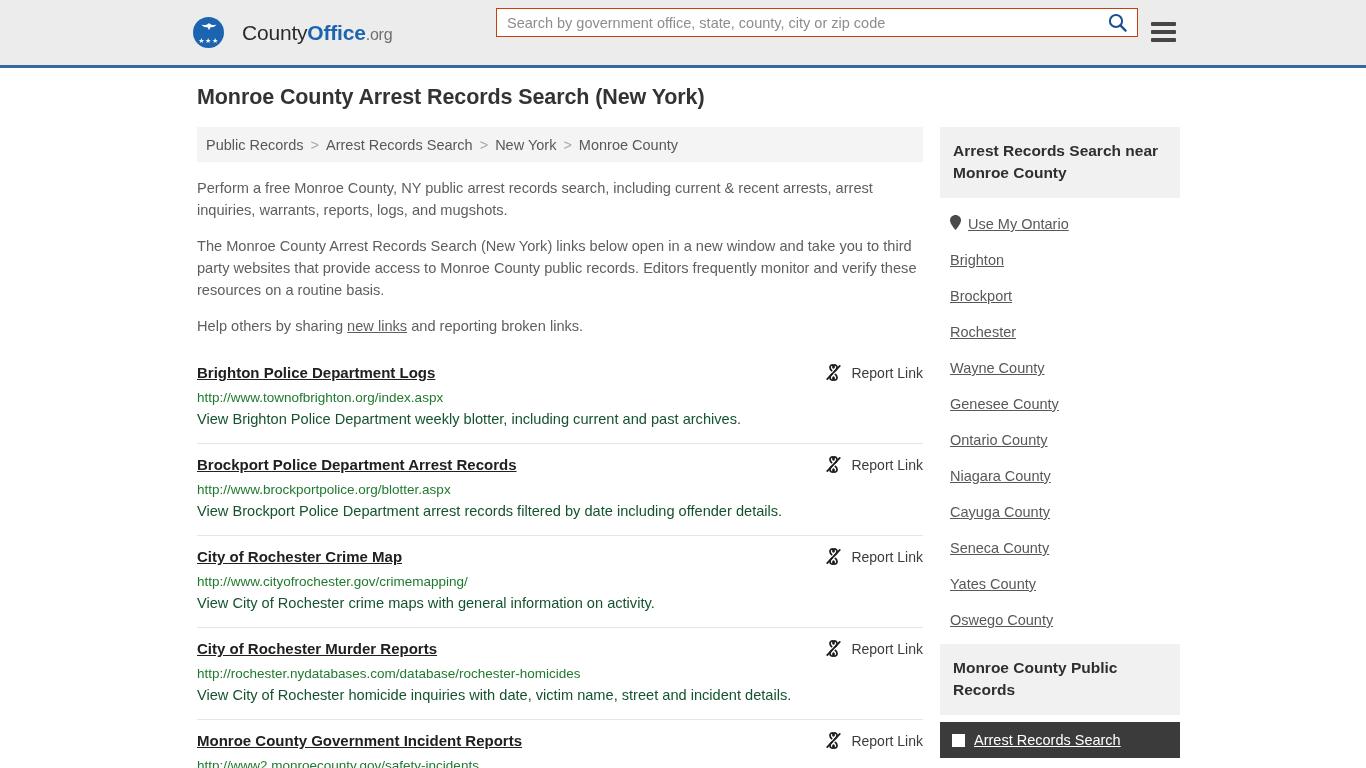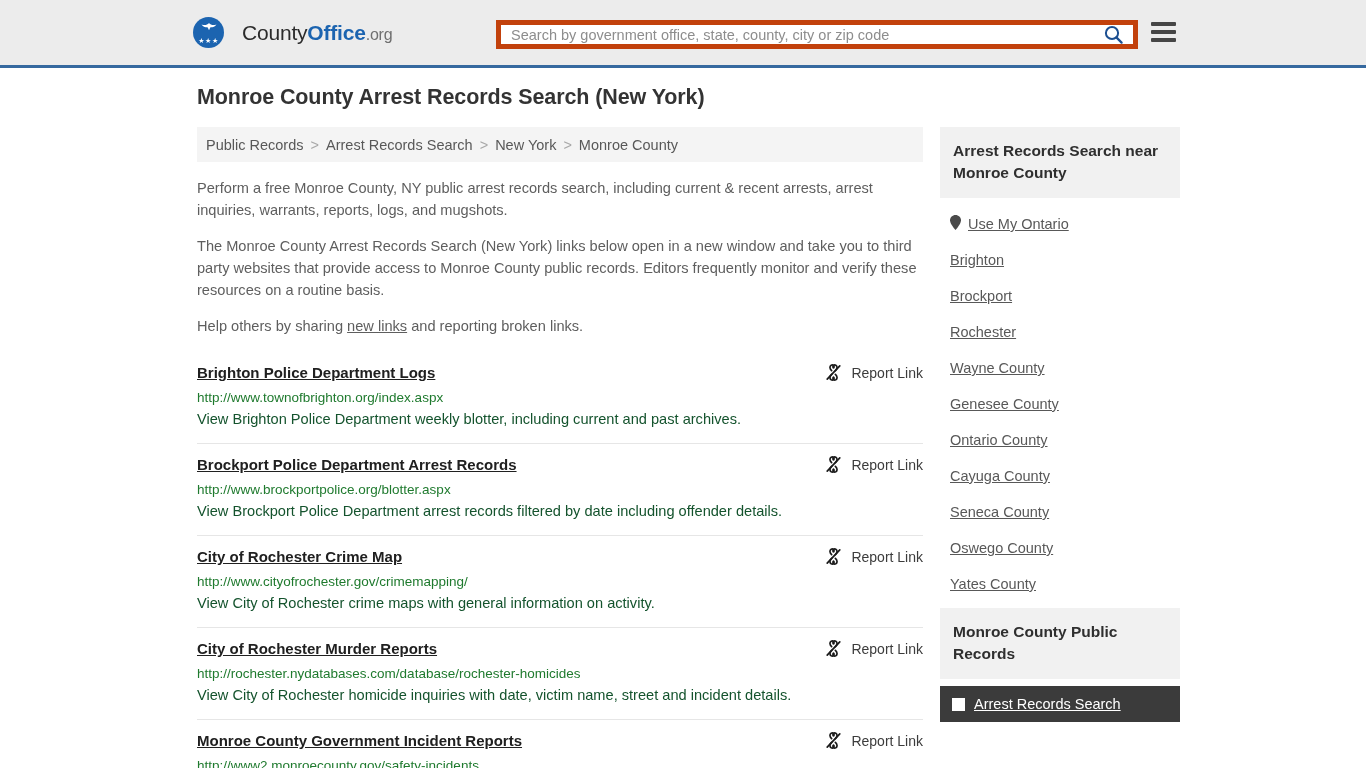--- a/index.html
+++ b/index.html
@@ -57,25 +57,25 @@
     letter-spacing: -0.2px;
     white-space: nowrap;
   }
   .brand-county { color: #2b2b2b; }
   .brand-office { color: #1c64b0; font-weight: bold; }
   .brand-org { color: #6f6f6f; font-size: 16px; }
 
   .search-wrap {
     position: absolute;
     left: 496px;
-    top: 20px;
+    top: 8px;
     width: 642px;
     height: 29px;
     background: #ffffff;
-    border: 5px solid #c2410c;
+    border: 1px solid #c2410c;
     display: flex;
     align-items: center;
   }
   .search-input {
     flex: 1 1 auto;
     border: none;
     outline: none;
     height: 100%;
     padding: 0 10px;
     font-family: "Liberation Sans", sans-serif;
@@ -432,30 +432,33 @@
             <div class="side-link-row">
               <a href="#" class="side-link">Wayne County</a>
             </div>
             <div class="side-link-row">
               <a href="#" class="side-link">Genesee County</a>
             </div>
             <div class="side-link-row">
               <a href="#" class="side-link">Ontario County</a>
             </div>
             <div class="side-link-row">
+              <a href="#" class="side-link">Niagara County</a>
+            </div>
+            <div class="side-link-row">
               <a href="#" class="side-link">Cayuga County</a>
             </div>
             <div class="side-link-row">
               <a href="#" class="side-link">Seneca County</a>
             </div>
             <div class="side-link-row">
+              <a href="#" class="side-link">Yates County</a>
+            </div>
+            <div class="side-link-row">
               <a href="#" class="side-link">Oswego County</a>
-            </div>
-            <div class="side-link-row">
-              <a href="#" class="side-link">Yates County</a>
             </div>
           </div>
       </div>
 
       <div class="side-panel">
         <div class="side-header">Monroe County Public Records</div>
         <div class="pubrec-list" id="pubrec-list">
             <div class="pubrec-row active">
               <span class="sq-icon"></span>
               <span class="label">Arrest Records Search</span>

